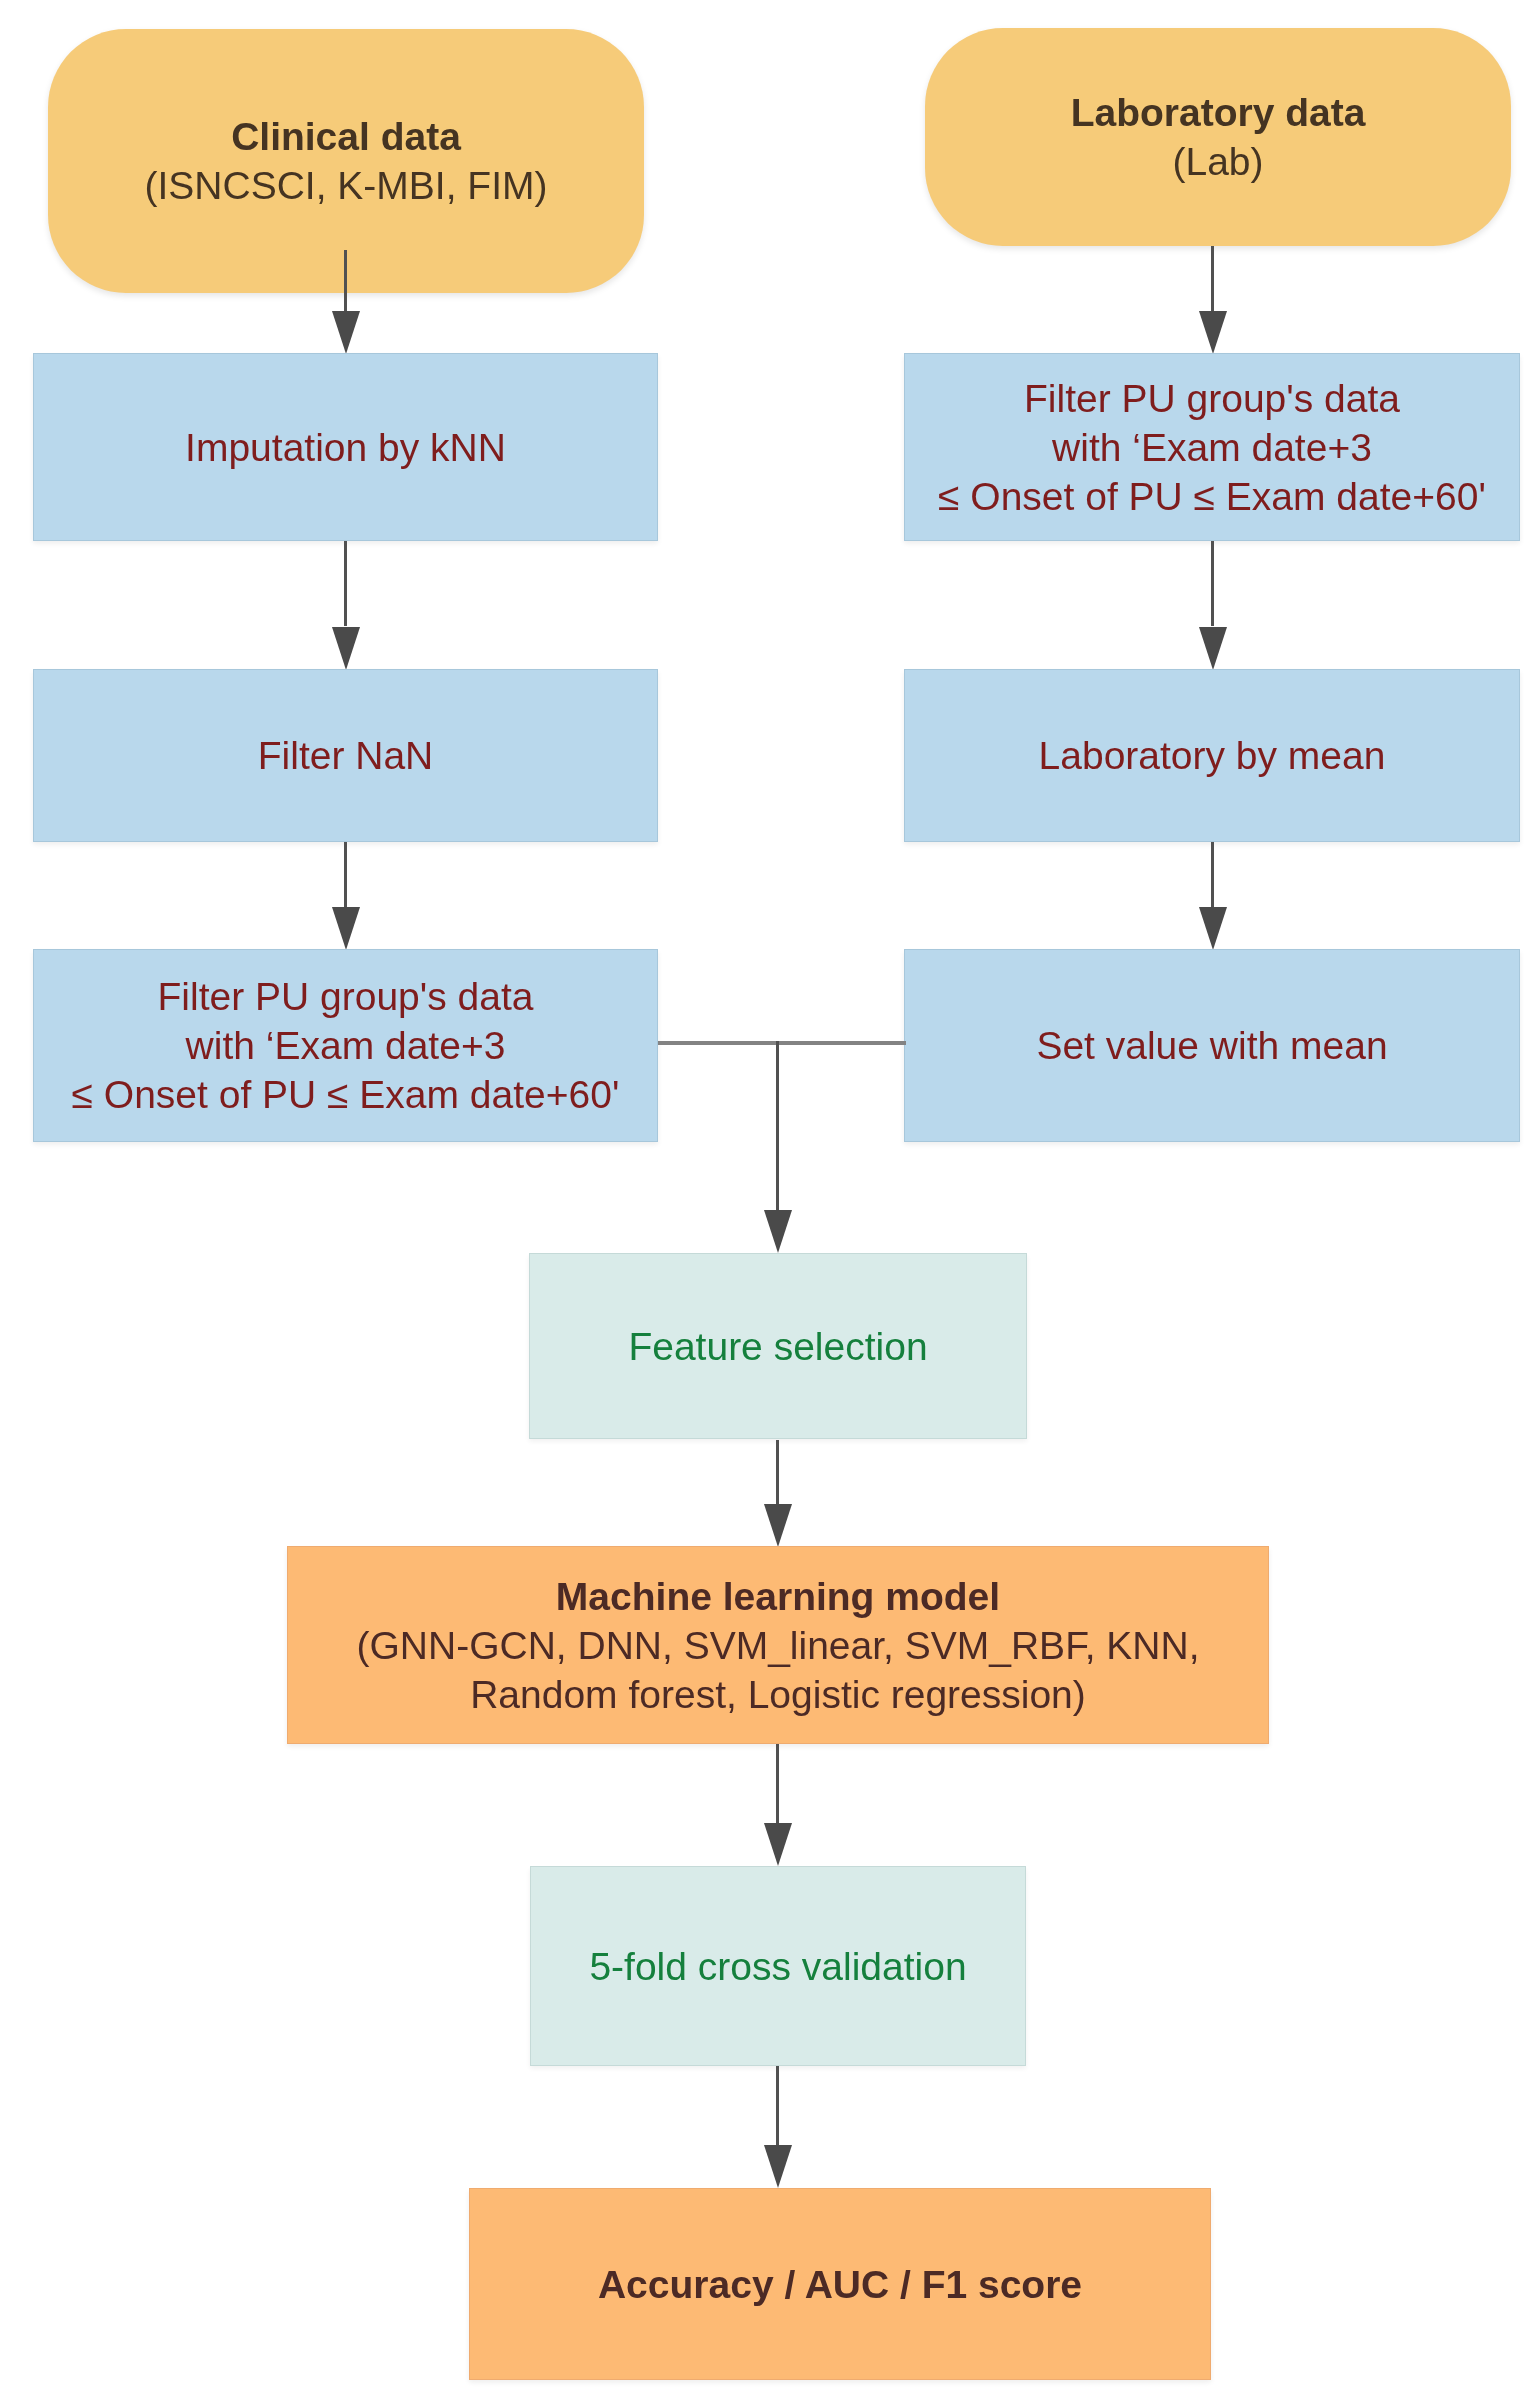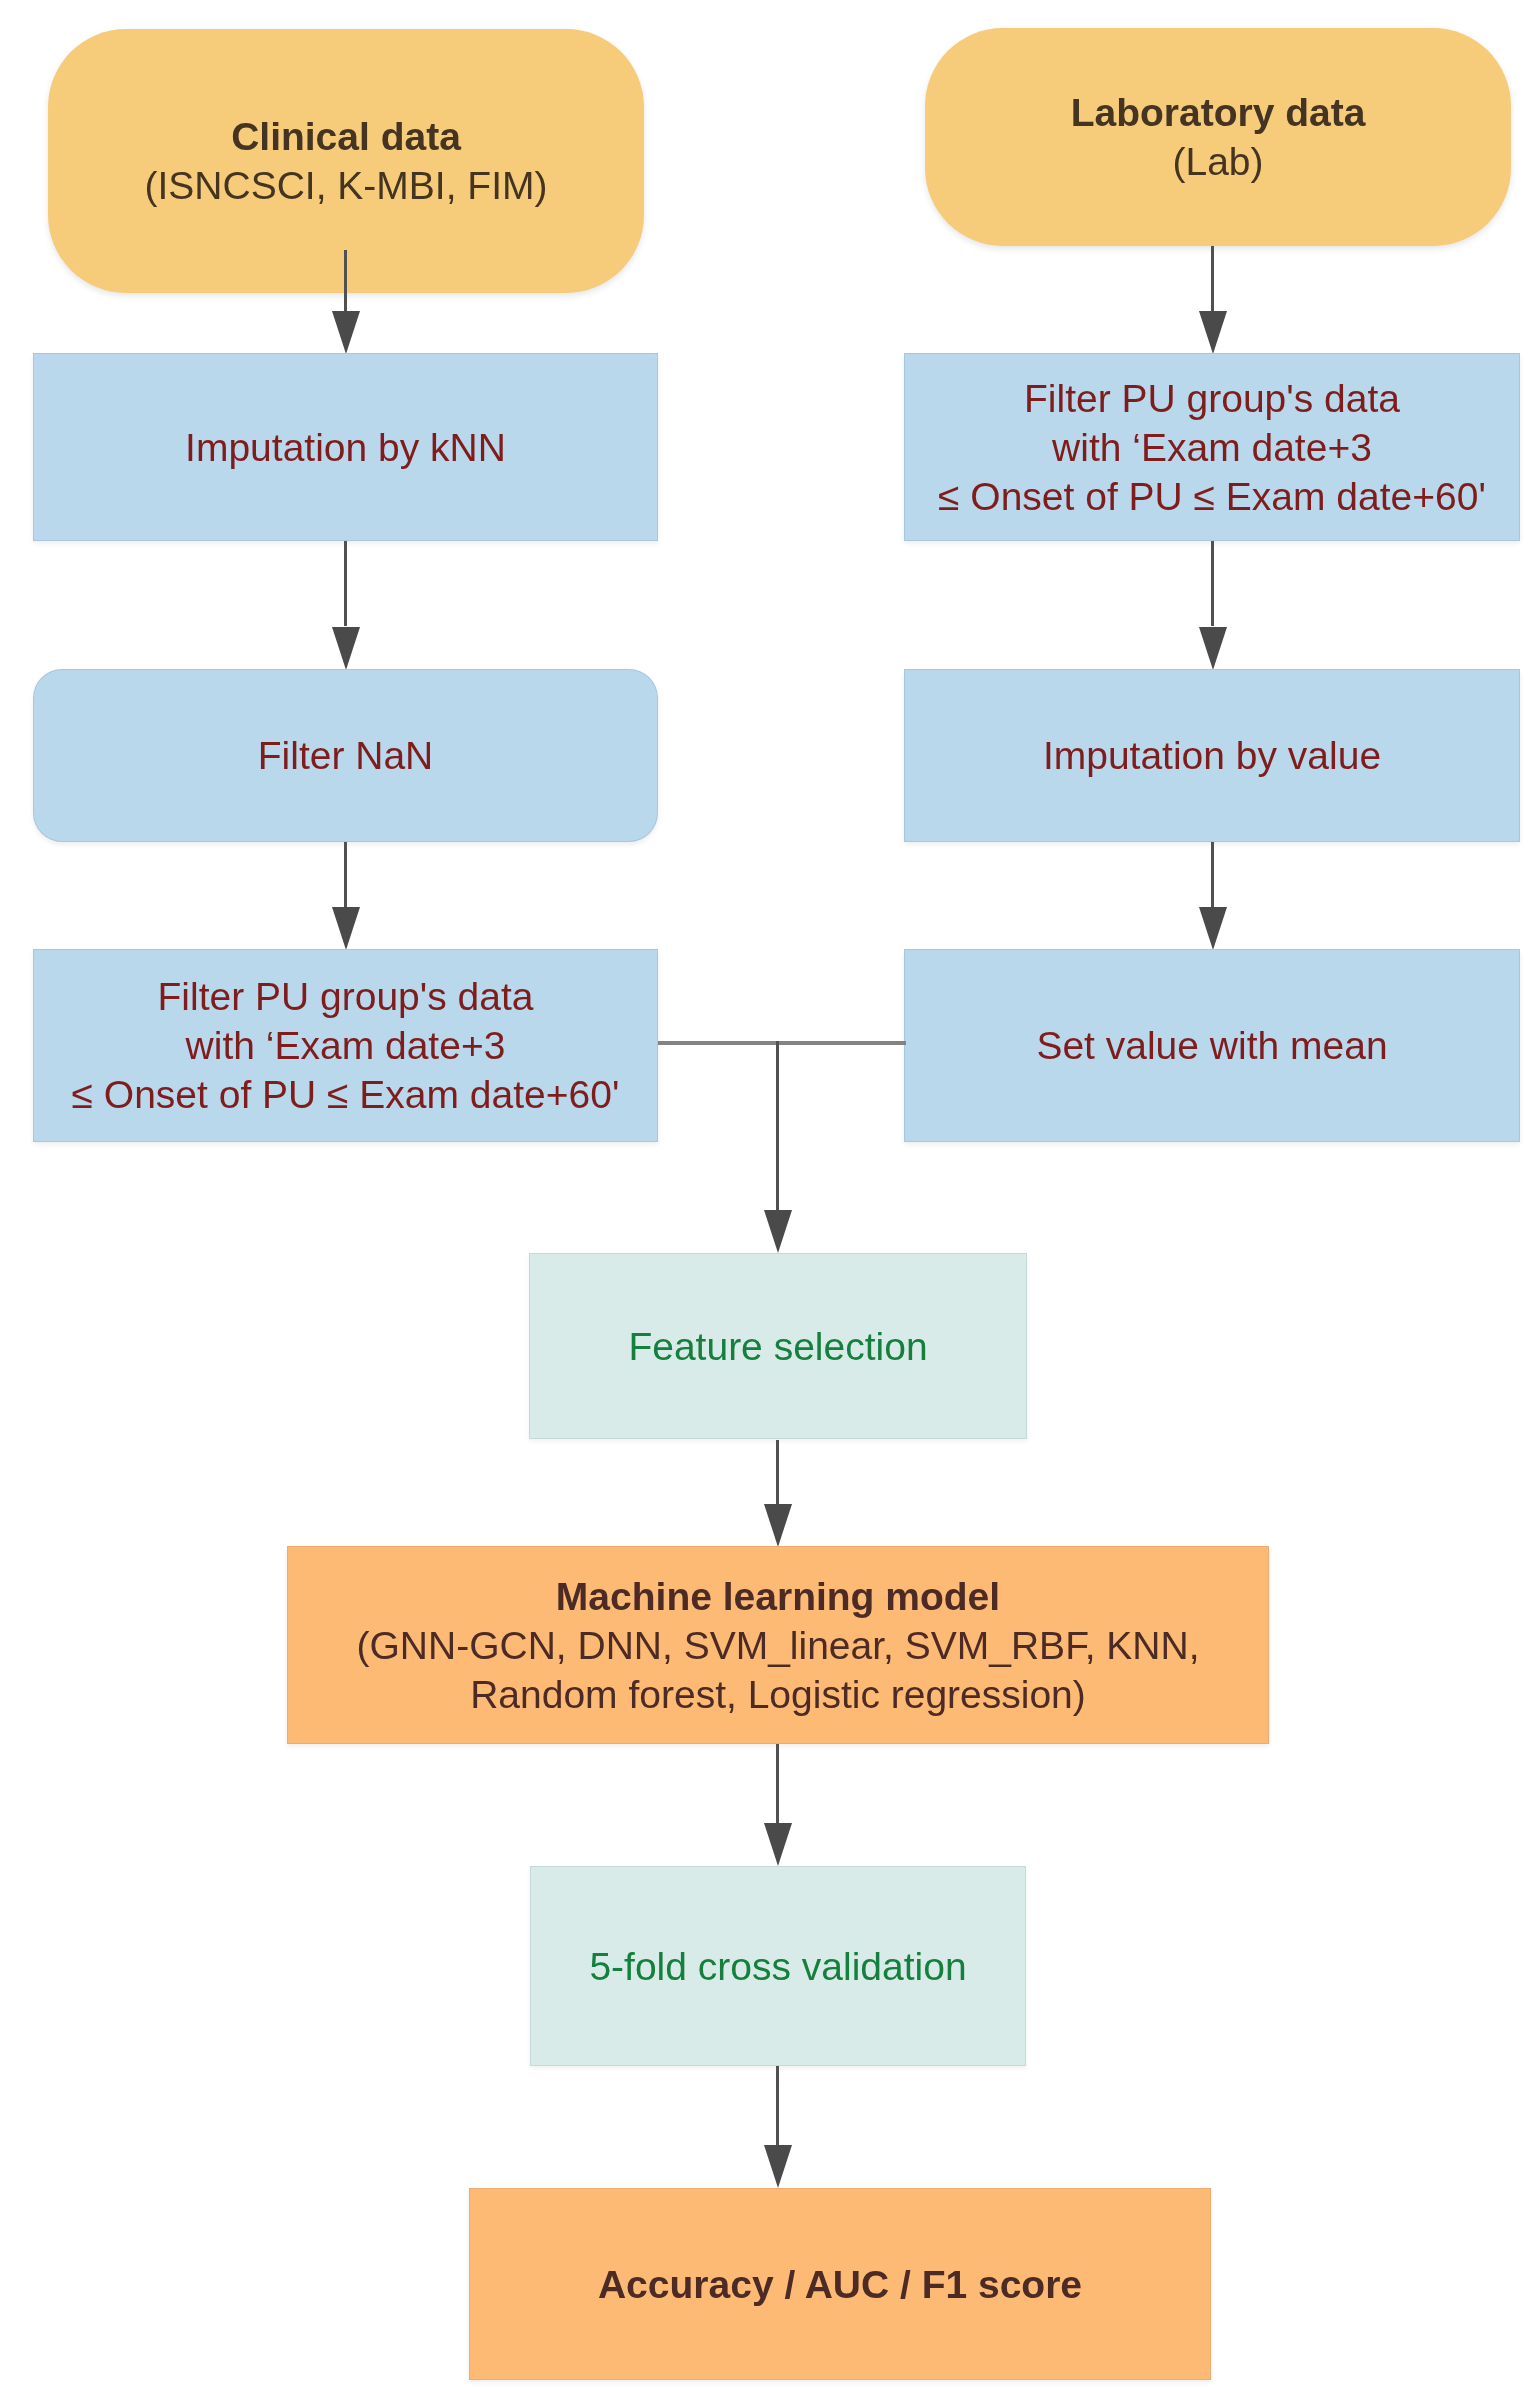--- a/index.html
+++ b/index.html
@@ -101,26 +101,26 @@
     <span class="line">with ‘Exam date+3</span>
     <span class="line">≤ Onset of PU ≤ Exam date+60'</span>
   </div>
 
   <div class="stem" style="left:344px; top:541px; height:85px;"></div>
   <div class="head" style="left:332px; top:627px;"></div>
 
   <div class="stem" style="left:1211px; top:541px; height:85px;"></div>
   <div class="head" style="left:1199px; top:627px;"></div>
 
-  <div class="node process" style="left:33px; top:669px; width:625px; height:173px;border-radius:29px;">
+  <div class="node process" style="left:33px; top:669px; width:625px; height:173px;">
     <span class="line">Filter NaN</span>
   </div>
 
   <div class="node process" style="left:904px; top:669px; width:616px; height:173px;">
-    <span class="line">Imputation by value</span>
+    <span class="line">Laboratory by mean</span>
   </div>
 
   <div class="stem" style="left:344px; top:842px; height:65px;"></div>
   <div class="head" style="left:332px; top:907px;"></div>
 
   <div class="stem" style="left:1211px; top:842px; height:65px;"></div>
   <div class="head" style="left:1199px; top:907px;"></div>
 
   <div class="node process" style="left:33px; top:949px; width:625px; height:193px;">
     <span class="line">Filter PU group's data</span>

